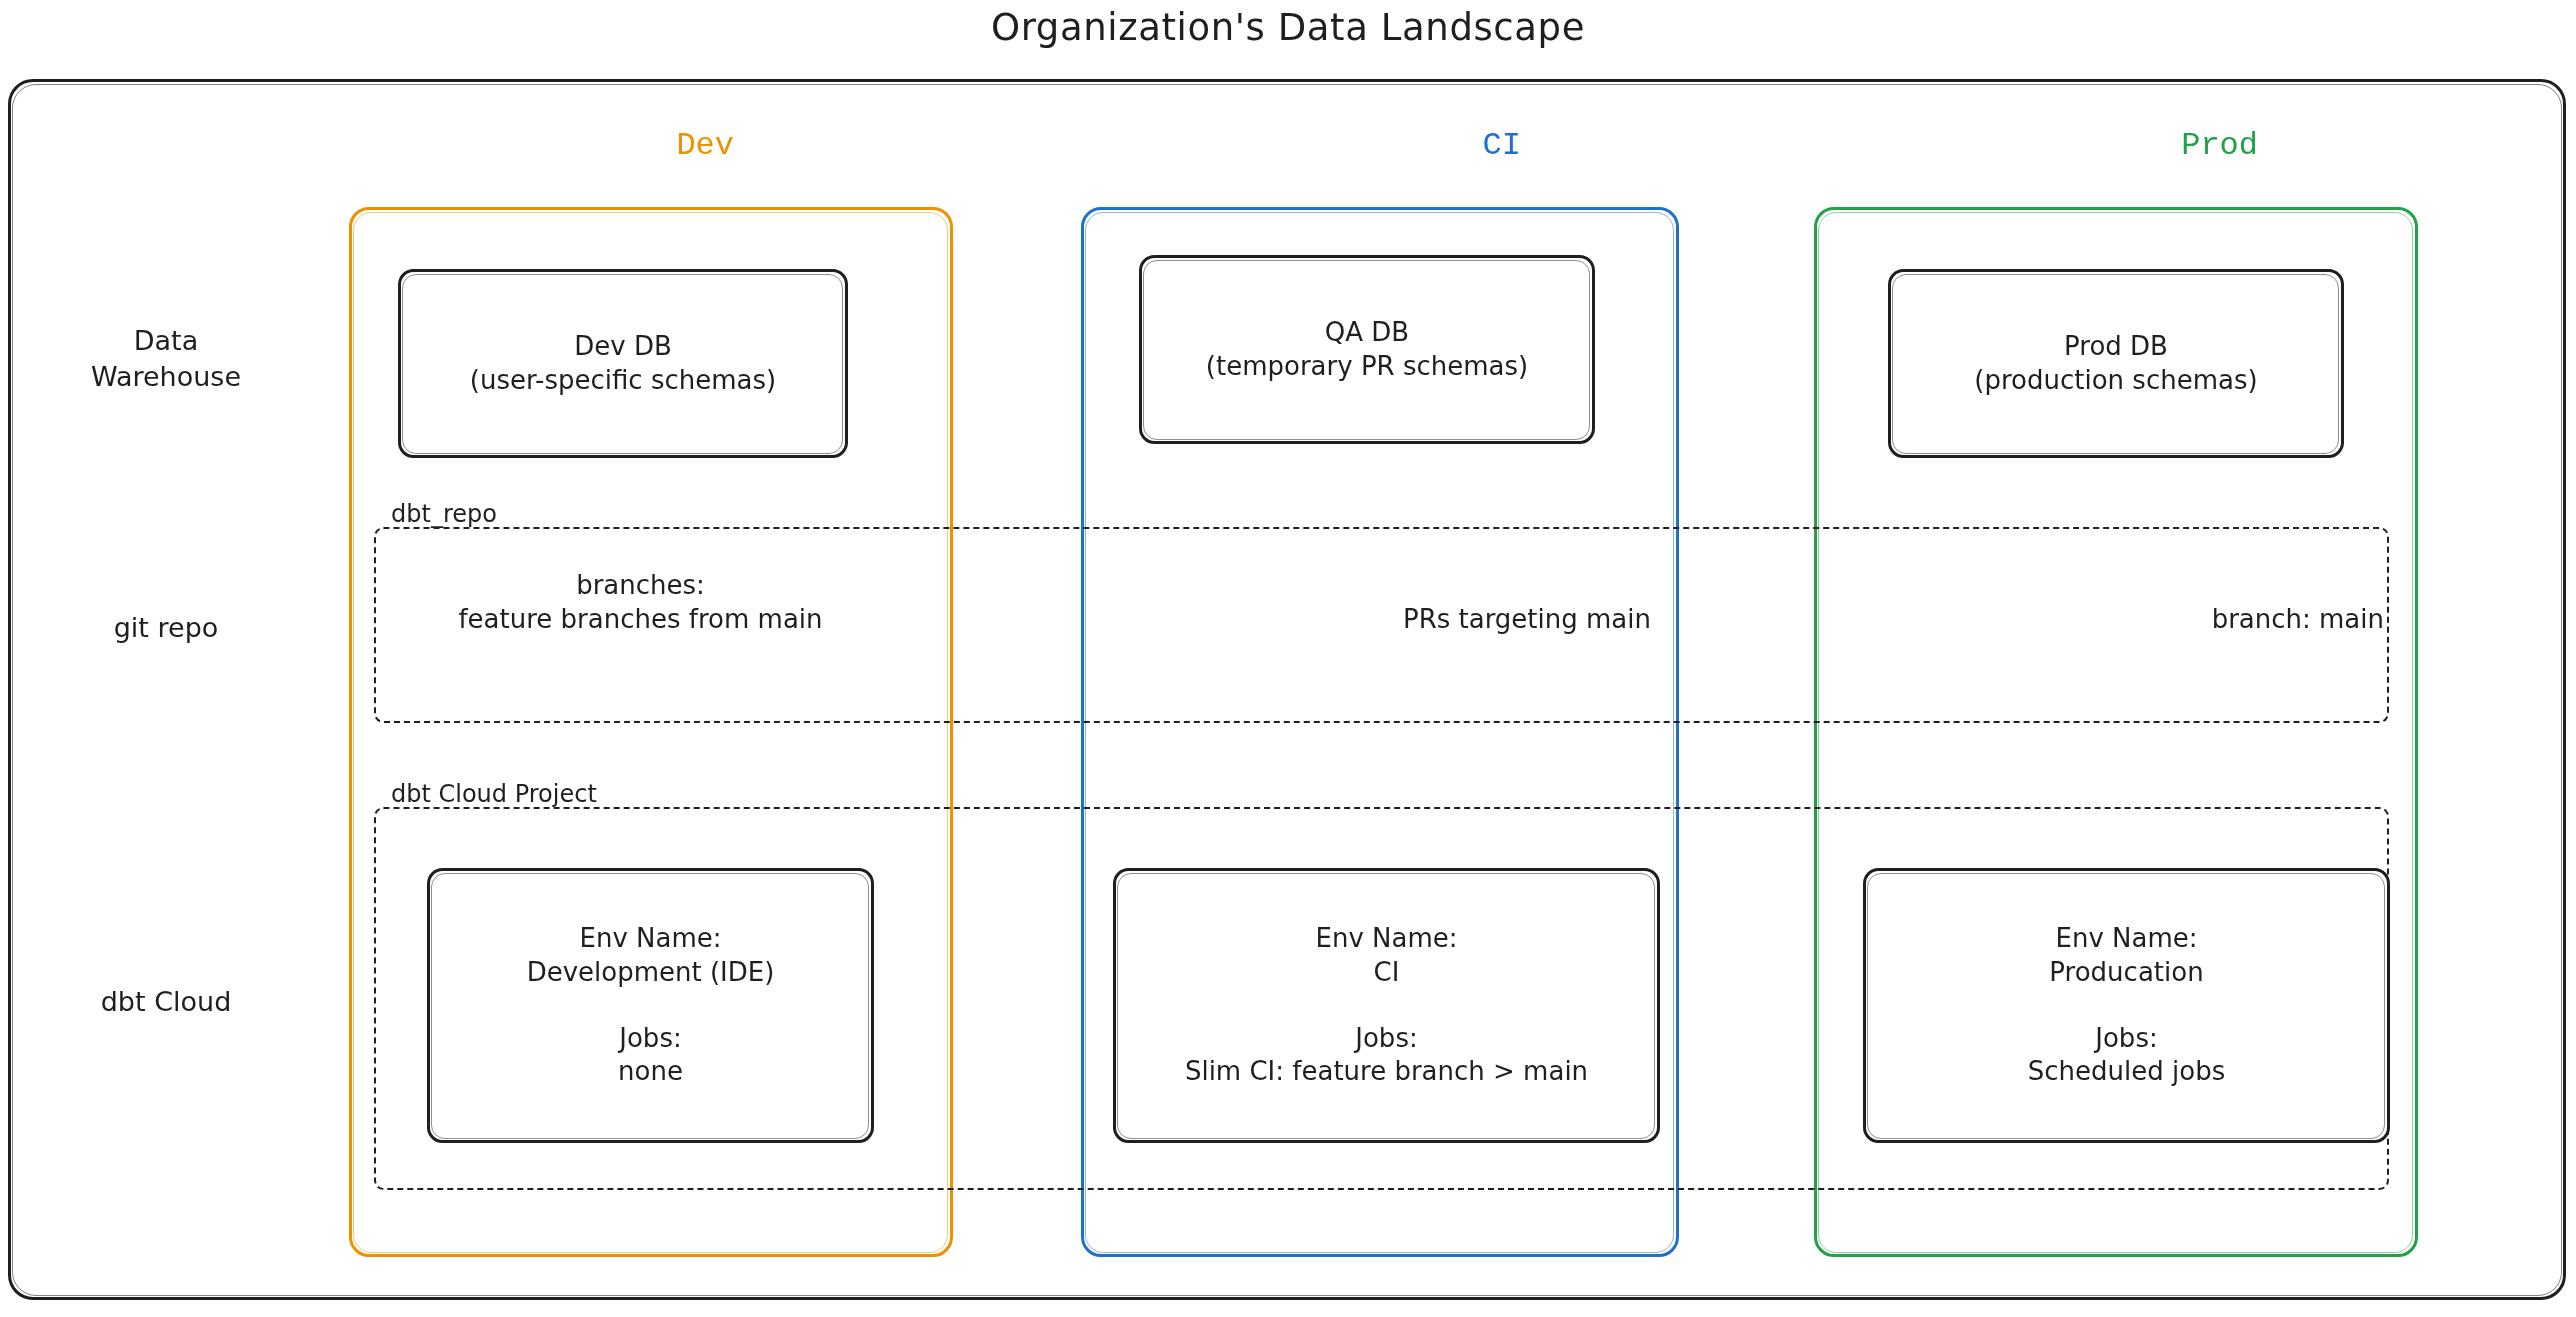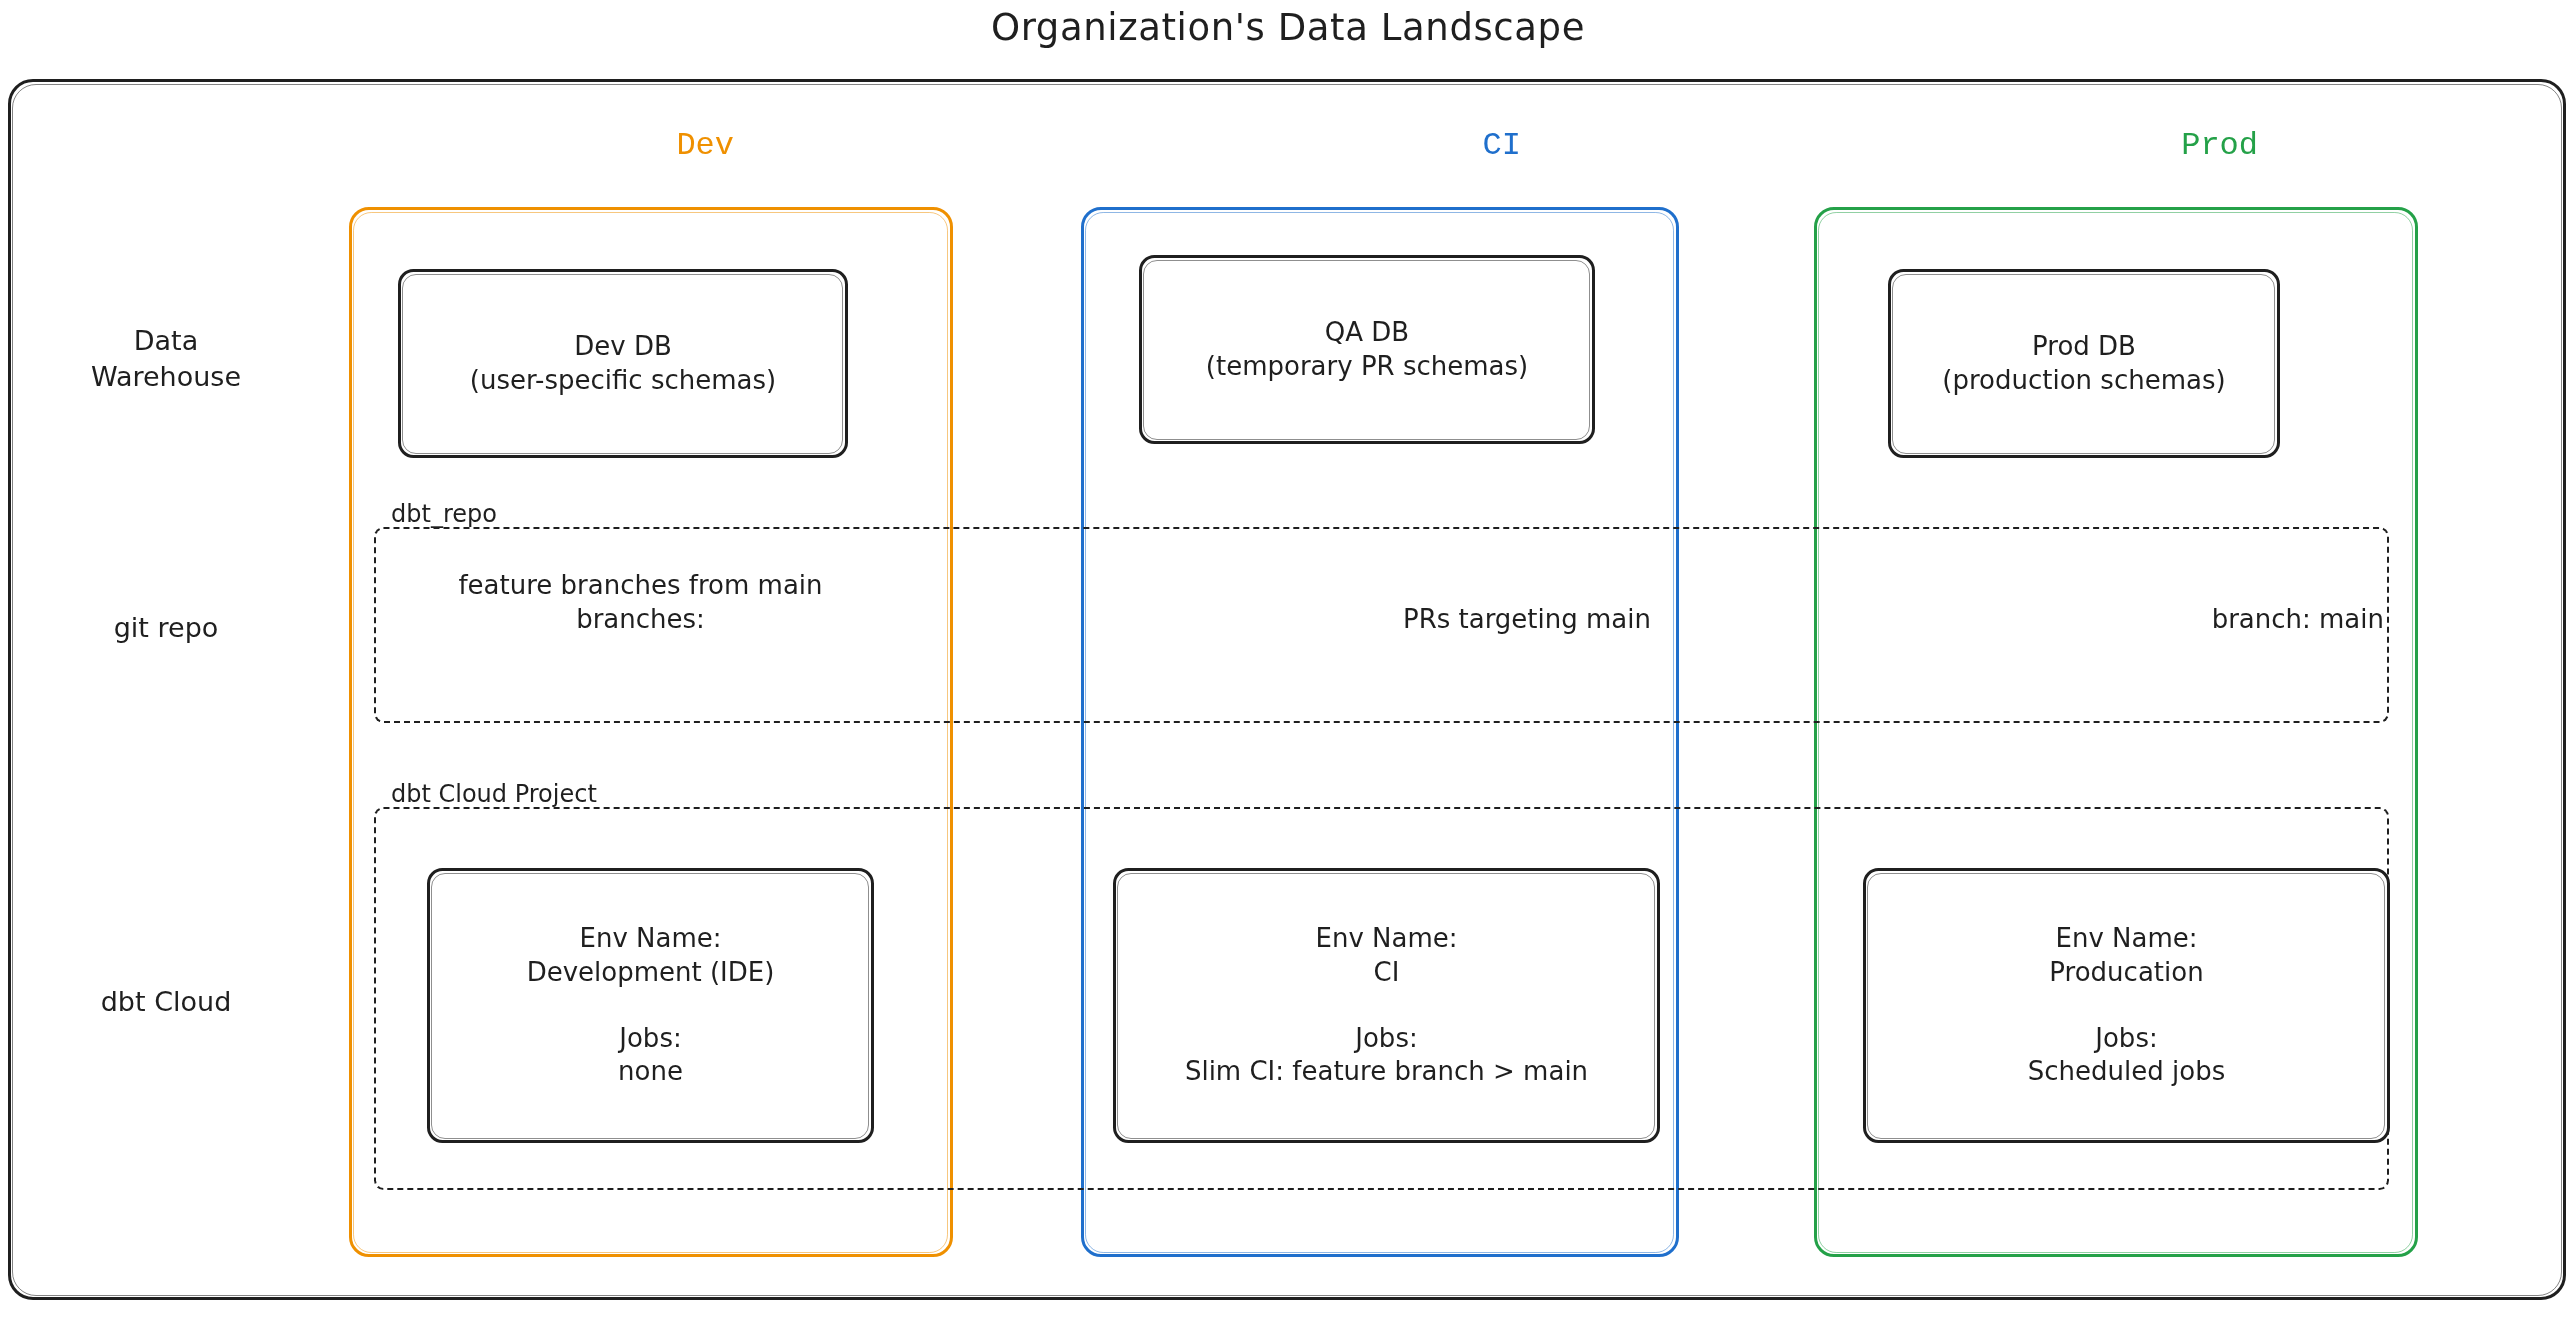--- a/index.html
+++ b/index.html
@@ -174,28 +174,28 @@
 <div class="node-box" id="node-dw-dev" style="left:398px; top:269px; width:450px; height:189px;">
   <span class="node-line">Dev DB</span>
   <span class="node-line">(user-specific schemas)</span>
 </div>
 
 <div class="node-box" id="node-dw-ci" style="left:1139px; top:255px; width:456px; height:189px;">
   <span class="node-line">QA DB</span>
   <span class="node-line">(temporary PR schemas)</span>
 </div>
 
-<div class="node-box" id="node-dw-prod" style="left:1888px; top:269px; width:392px; height:189px;">
+<div class="node-box" id="node-dw-prod" style="left:1888px; top:269px; width:456px; height:189px;">
   <span class="node-line">Prod DB</span>
   <span class="node-line">(production schemas)</span>
 </div>
 
 <div id="git-dev" style="position:absolute; left:374px; top:568px; width:533px; text-align:center; font-size:26px; line-height:1.32; color:#1f1f1f;">
+  <span class="node-line">branches:</span>
   <span class="node-line">feature branches from main</span>
-  <span class="node-line">branches:</span>
 </div>
 
 <div id="git-ci" style="position:absolute; left:1107px; top:602px; width:544px; text-align:right; font-size:26px; line-height:1.32; color:#1f1f1f;">
   <span class="node-line">PRs targeting main</span>
 </div>
 
 <div id="git-prod" style="position:absolute; left:1840px; top:602px; width:544px; text-align:right; font-size:26px; line-height:1.32; color:#1f1f1f;">
   <span class="node-line">branch: main</span>
 </div>
 

